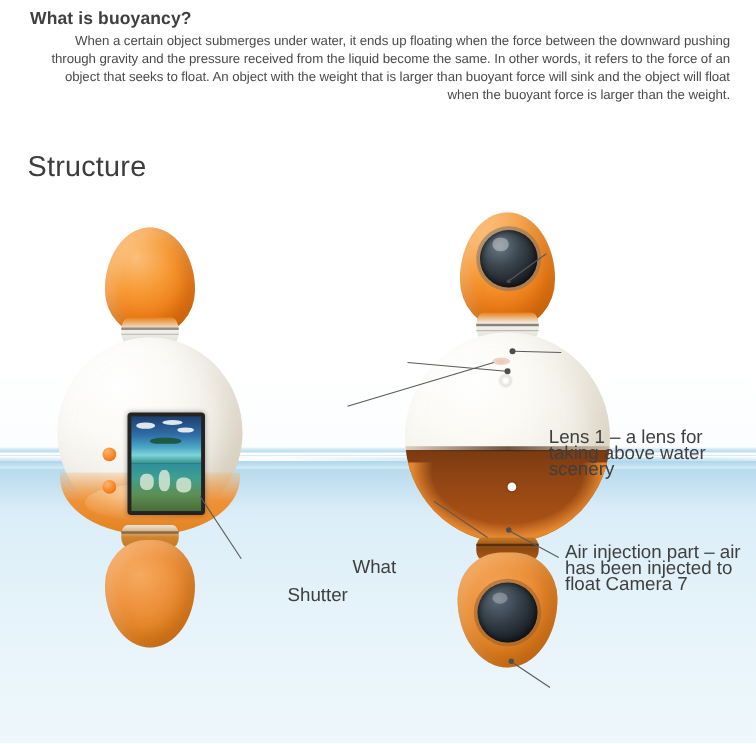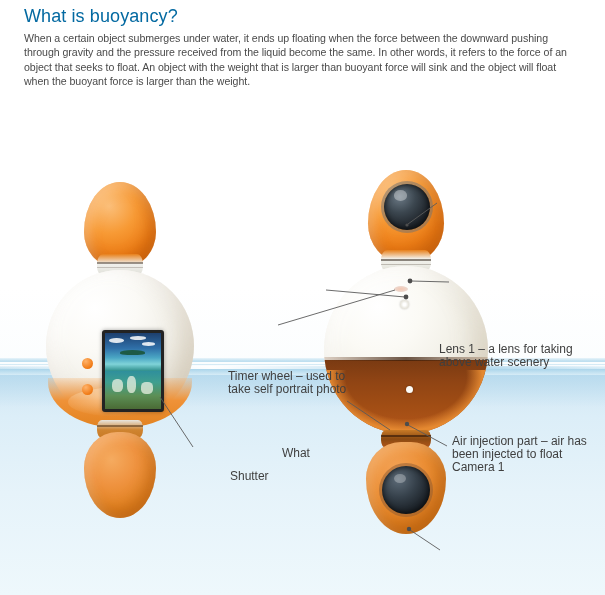--- a/index.html
+++ b/index.html
@@ -8,26 +8,26 @@
     background:#ffffff;
     font-family:"Liberation Sans", sans-serif;
     color:#3a3a3a;
     position:relative;
   }
   #page{position:relative;width:605px;height:595px;overflow:hidden;background:#fff;}
 
   
   .article{position:absolute;left:24px;top:6px;width:560px;}
   .article h1{
-    font-size:18px;font-weight:400;color:#0369a1;margin:0 0 4px 0;
+    font-size:14px;font-weight:700;color:#404040;margin:0 0 4px 0;
     letter-spacing:.1px;
   }
   .article p{
     font-size:10.6px;line-height:14.4px;color:#4a4a4a;margin:0;
-    text-align:left;letter-spacing:-.05px;
+    text-align:right;letter-spacing:-.05px;
   }
 
   .section-title{
     position:absolute;left:22px;top:120px;
     font-size:23px;font-weight:400;color:#3d3d3d;letter-spacing:.2px;
   }
 
   
   .stage{position:absolute;left:0;top:162px;width:605px;height:433px;overflow:hidden;}
 
@@ -164,41 +164,42 @@
     background:rgba(255,255,255,.28);}
 
   .flash-dot{position:absolute;left:80px;top:130px;width:9px;height:9px;border-radius:50%;
     background:radial-gradient(circle,#fff 20%,#e8e6de 60%,#cfc9ba);box-shadow:0 0 2px rgba(0,0,0,.25);}
   .shutter-mark{position:absolute;left:74px;top:116px;width:14px;height:6px;border-radius:50%;
     background:radial-gradient(ellipse,#f0b9a0,#e8cfc4 70%,rgba(240,225,215,0));opacity:.8;}
   .valve-dot{position:absolute;left:86px;top:216px;width:7px;height:7px;border-radius:50%;
     background:#fdfcf8;box-shadow:0 0 2px rgba(0,0,0,.4);}
 
   
-  .label{position:absolute;font-size:12px;line-height:13.2px;color:#3f3f3f;letter-spacing:-.02px;}
+  .label{position:absolute;font-size:15px;line-height:13.2px;color:#3f3f3f;letter-spacing:-.02px;}
   .leader{position:absolute;pointer-events:none;}
   .leader line{stroke:#5a5a5a;stroke-width:.9;}
   .leader circle{fill:#4d4d4d;}
 
   #lbl-timer{left:228px;top:208px;width:120px;}
   #lbl-lens1{left:439px;top:181px;width:150px;}
   #lbl-air  {left:452px;top:273px;width:148px;}
   #lbl-flash{left:282px;top:285px;width:44px;}
   #lbl-shut {left:230px;top:308px;width:48px;}
 </style>
 </head>
 <body>
 
 <div id="page">
 
   <div class="article">
     <h1>What is buoyancy?</h1>
     <p>When a certain object submerges under water, it ends up floating when the force between the downward pushing through gravity and the pressure received from the liquid become the same. In other words, it refers to the force of an object that seeks to float. An object with the weight that is larger than buoyant force will sink and the object will float when the buoyant force is larger than the weight.</p>
   </div>
 
+  <div class="section-title">Structure</div>
 
   <div class="stage">
 
     <div class="air-bg"></div>
     <div class="water-bg"></div>
 
     <div class="surface surf1"></div>
     <div class="surface surf-hi"></div>
     <div class="surface surf2"></div>
     <div class="surface surf-tilt"></div>
@@ -260,20 +261,19 @@
       <line x1="326" y1="128" x2="405" y2="135"></line>
       <circle cx="406" cy="135" r="2.4"></circle>
       <line x1="278" y1="163" x2="395" y2="128"></line>
       <line x1="193" y1="285" x2="160" y2="235"></line>
       <line x1="447" y1="284" x2="408" y2="263"></line>
       <circle cx="407" cy="262" r="2.2"></circle>
       <line x1="440" y1="388" x2="410" y2="368"></line>
       <circle cx="409" cy="367" r="2.2"></circle>
     </svg>
 
-    <div class="label" id="lbl-timer">Timer wheel – used to take self portrait photo</div>
     <div class="label" id="lbl-lens1">Lens 1 – a lens for taking above water scenery</div>
-    <div class="label" id="lbl-air">Air injection part – air has been injected to float Camera 1</div>
+    <div class="label" id="lbl-air">Air injection part – air has been injected to float Camera 7</div>
     <div class="label" id="lbl-flash">What</div>
     <div class="label" id="lbl-shut">Shutter</div>
 
   </div>
 </div>
 
 </body></html>

